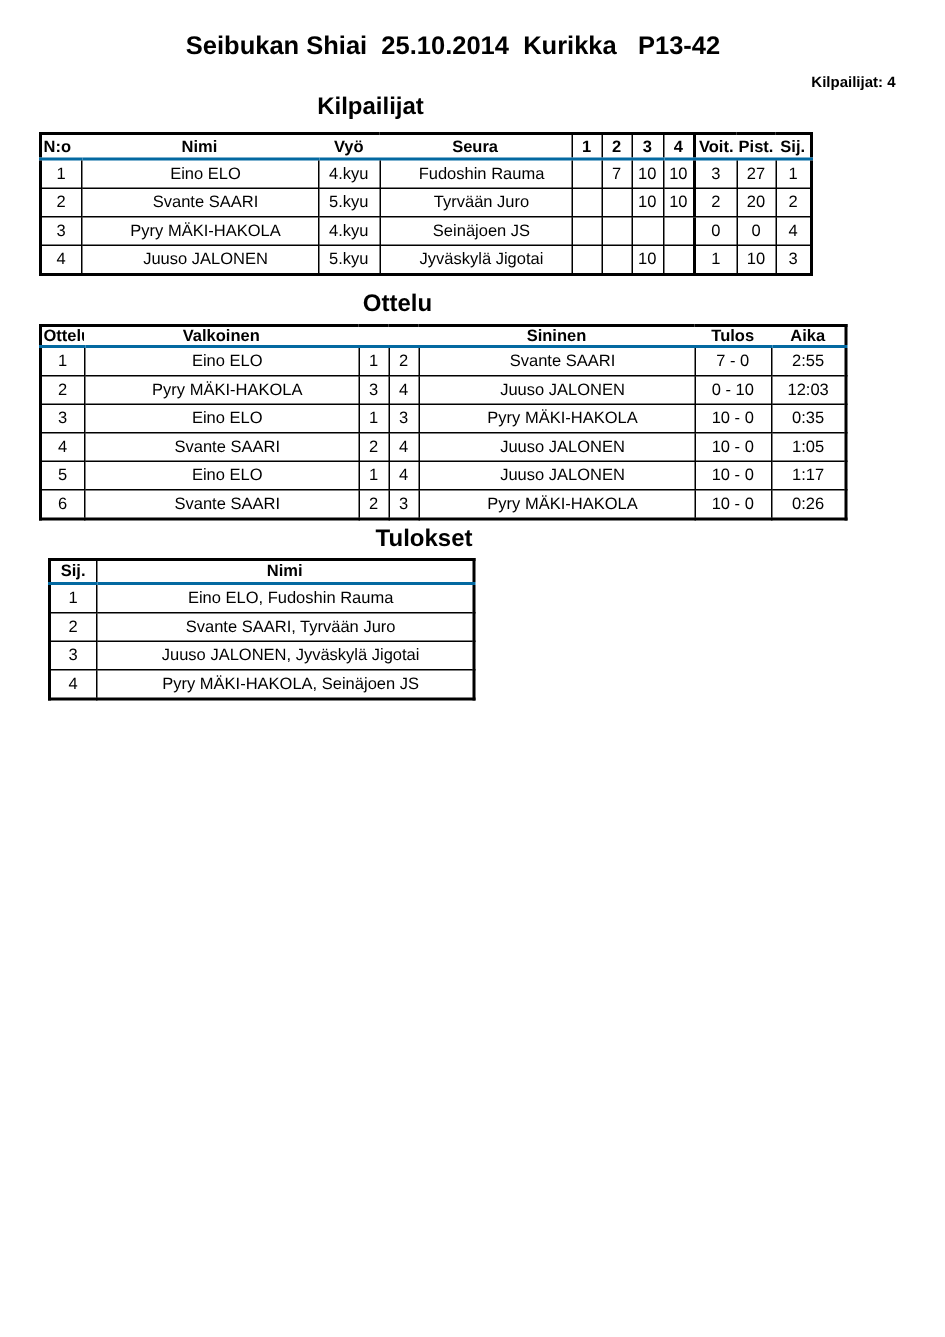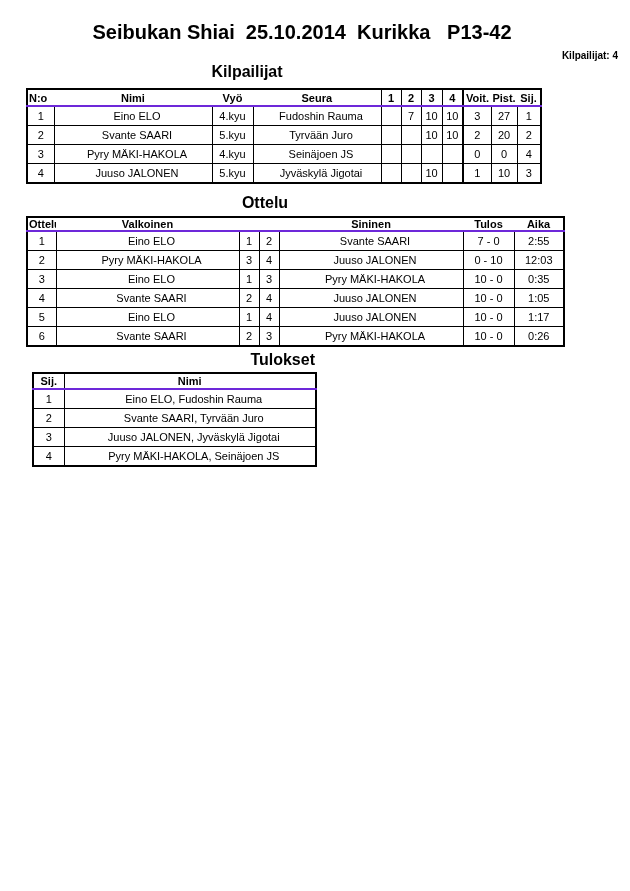--- a/index.html
+++ b/index.html
@@ -13,31 +13,30 @@
     height: 891px;
     font-family: "Liberation Sans", sans-serif;
     color: #000;
     overflow: hidden;
   }
   .abs { position: absolute; }
 
   .page-title {
     top: 21px; left: 0; width: 604px;
     text-align: center;
-    font-size: 20px;
+    font-size: 17px;
     font-weight: bold;
     white-space: pre;
     letter-spacing: 0px;
   }
   .count-label {
     top: 50px; left: 0; width: 597px;
     text-align: right;
     font-size: 10px;
     font-weight: bold;
-    padding-left: 21px;
   }
   .section-heading {
     text-align: center;
     font-size: 16px;
     font-weight: bold;
   }
   #h-kilpailijat { top: 63px;  left: 25px; width: 444px; }
   #h-ottelut     { top: 194px; left: 25px; width: 480px; }
   #h-tulokset    { top: 351px; left: 32px; width: 283px; text-align: right; }
 
@@ -49,21 +48,21 @@
     border: 2px solid #000;
   }
   .tbl th, .tbl td {
     overflow: hidden;
     white-space: nowrap;
     padding: 0;
     vertical-align: middle;
   }
   .tbl thead th {
     border: none;
-    border-bottom: 2px solid #6d28d9;
+    border-bottom: 2px solid #0369a1;
     font-weight: bold;
     text-align: center;
   }
   .tbl tbody td {
     border: 1px solid #000;
     height: 18px;
     text-align: center;
   }
   #t1 { top: 88px;  left: 26px; width: 514px; }
   #t2 { top: 216px; left: 26px; width: 537px; }

